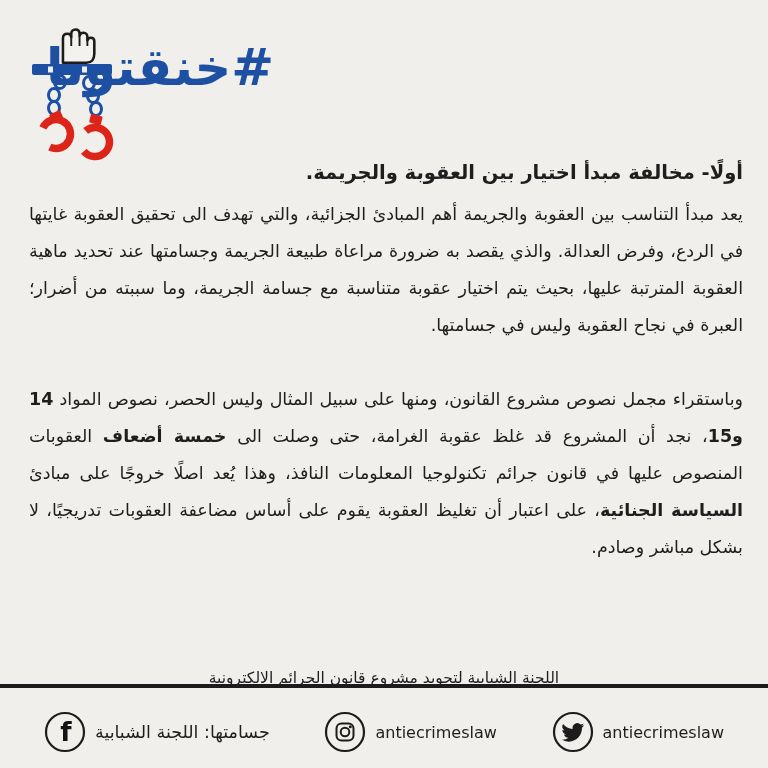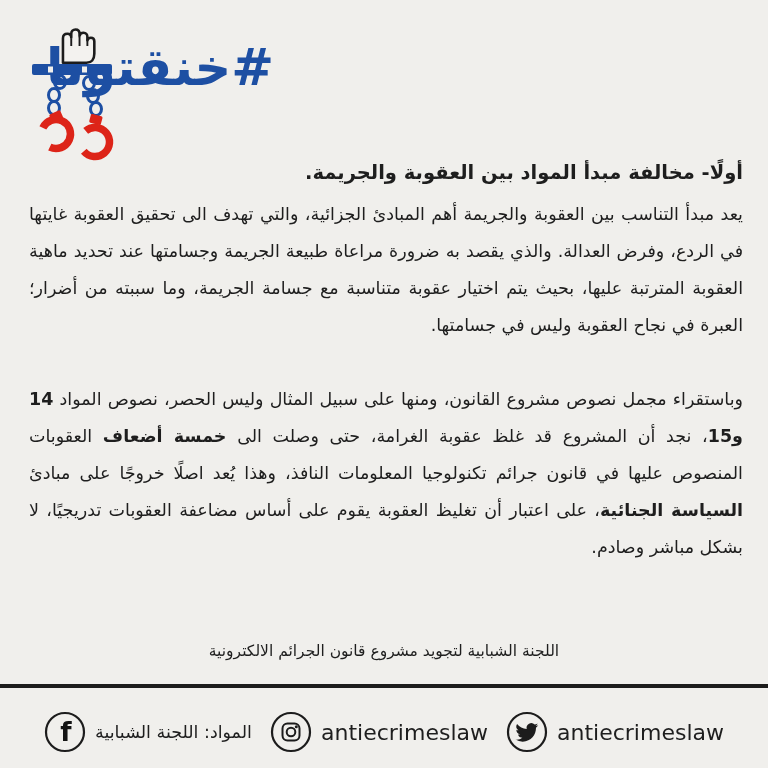--- a/index.html
+++ b/index.html
@@ -19,28 +19,28 @@
     letter-spacing:-1px;line-height:1;
   }
 
   
   .main{position:absolute;top:161px;left:25px;right:25px;color:var(--text);}
   .heading{margin:0 0 12px 0;font-size:19.5px;font-weight:bold;text-align:right;direction:rtl;}
   .para{margin:0 0 37px 4px;font-size:17.5px;line-height:37px;direction:rtl;text-align:justify;}
   .para b{font-weight:bold;}
 
   
-  .org-line{position:absolute;top:642px;left:0;right:0;text-align:center;direction:rtl;
+  .org-line{position:absolute;top:669px;left:0;right:0;text-align:center;direction:rtl;
     font-size:15.5px;color:var(--text);}
   .divider{position:absolute;top:684px;left:0;right:0;height:4px;background:var(--divider);}
   .social-bar{position:absolute;top:706px;left:0;right:0;height:52px;
     display:flex;align-items:center;justify-content:space-between;padding:0 44px;}
   .social-item{display:flex;align-items:center;gap:9px;cursor:pointer;}
   .social-icon{width:42px;height:42px;display:block;}
-  .social-label{font-size:22px;color:var(--text);white-space:nowrap;}
+  .social-label{font-size:16px;color:var(--text);white-space:nowrap;}
   .social-label.arabic{font-size:17.5px;direction:rtl;}
 </style>
 </head>
 <body>
 
 <div class="page">
 
   <div class="logo">
     <div class="logo-text">#خنقتونا</div>
     <svg class="logo-decor" viewBox="0 0 132 152">
@@ -74,37 +74,37 @@
       </g>
 
       <g>
         <rect x="70" y="99" width="12" height="9" rx="1.5" fill="var(--logo_red)" transform="rotate(15 76 103)"></rect>
         <circle cx="75" cy="126" r="14.5" fill="none" stroke="var(--logo_red)" stroke-width="7.5" stroke-dasharray="68 23.1" transform="rotate(230 75 126)"></circle>
       </g>
     </svg>
   </div>
 
   <div class="main">
-    <h1 class="heading" dir="rtl">أولًا- مخالفة مبدأ المواد بين العقوبة والجريمة.</h1>
+    <h1 class="heading" dir="rtl">أولًا- مخالفة مبدأ اختيار بين العقوبة والجريمة.</h1>
     <p class="para" dir="rtl"><span>يعد مبدأ التناسب بين العقوبة والجريمة أهم المبادئ الجزائية، والتي تهدف الى تحقيق العقوبة غايتها في الردع، وفرض العدالة. والذي يقصد به ضرورة مراعاة طبيعة الجريمة وجسامتها عند تحديد ماهية العقوبة المترتبة عليها، بحيث يتم اختيار عقوبة متناسبة مع جسامة الجريمة، وما سببته من أضرار؛ العبرة في نجاح العقوبة وليس في جسامتها.</span></p>
     <p class="para" dir="rtl"><span>وباستقراء مجمل نصوص مشروع القانون، ومنها على سبيل المثال وليس الحصر، نصوص المواد </span><b>14 و15</b><span>، نجد أن المشروع قد غلظ عقوبة الغرامة، حتى وصلت الى </span><b>خمسة أضعاف</b><span> العقوبات المنصوص عليها في قانون جرائم تكنولوجيا المعلومات النافذ، وهذا يُعد اصلًا خروجًا على مبادئ </span><b>السياسة الجنائية</b><span>، على اعتبار أن تغليظ العقوبة يقوم على أساس مضاعفة العقوبات تدريجيًا، لا بشكل مباشر وصادم.</span></p>
   </div>
 
   <div class="org-line" dir="rtl">اللجنة الشبابية لتجويد مشروع قانون الجرائم الالكترونية</div>
 
   <div class="divider"></div>
 
   <div class="social-bar">
 
     <div class="social-item">
       <svg class="social-icon" viewBox="0 0 42 42">
         <circle cx="21" cy="21" r="19" fill="none" stroke="#1c1c1c" stroke-width="2.2"></circle>
         <text x="22" y="30" text-anchor="middle" font-size="26" font-weight="bold" font-family="DejaVu Sans, sans-serif" fill="#141414">f</text>
       </svg>
-      <span class="social-label arabic" dir="rtl">المواد: اللجنة الشبابية</span>
+      <span class="social-label arabic" dir="rtl">جسامتها: اللجنة الشبابية</span>
     </div>
 
     <div class="social-item">
       <svg class="social-icon" viewBox="0 0 42 42">
         <circle cx="21" cy="21" r="19" fill="none" stroke="#1c1c1c" stroke-width="2.2"></circle>
         <rect x="12.5" y="12.5" width="17" height="17" rx="5" fill="none" stroke="#1c1c1c" stroke-width="2"></rect>
         <circle cx="21" cy="21" r="4.3" fill="none" stroke="#1c1c1c" stroke-width="2"></circle>
         <circle cx="26.3" cy="15.7" r="1.5" fill="#1c1c1c"></circle>
       </svg>
       <span class="social-label">antiecrimeslaw</span>

